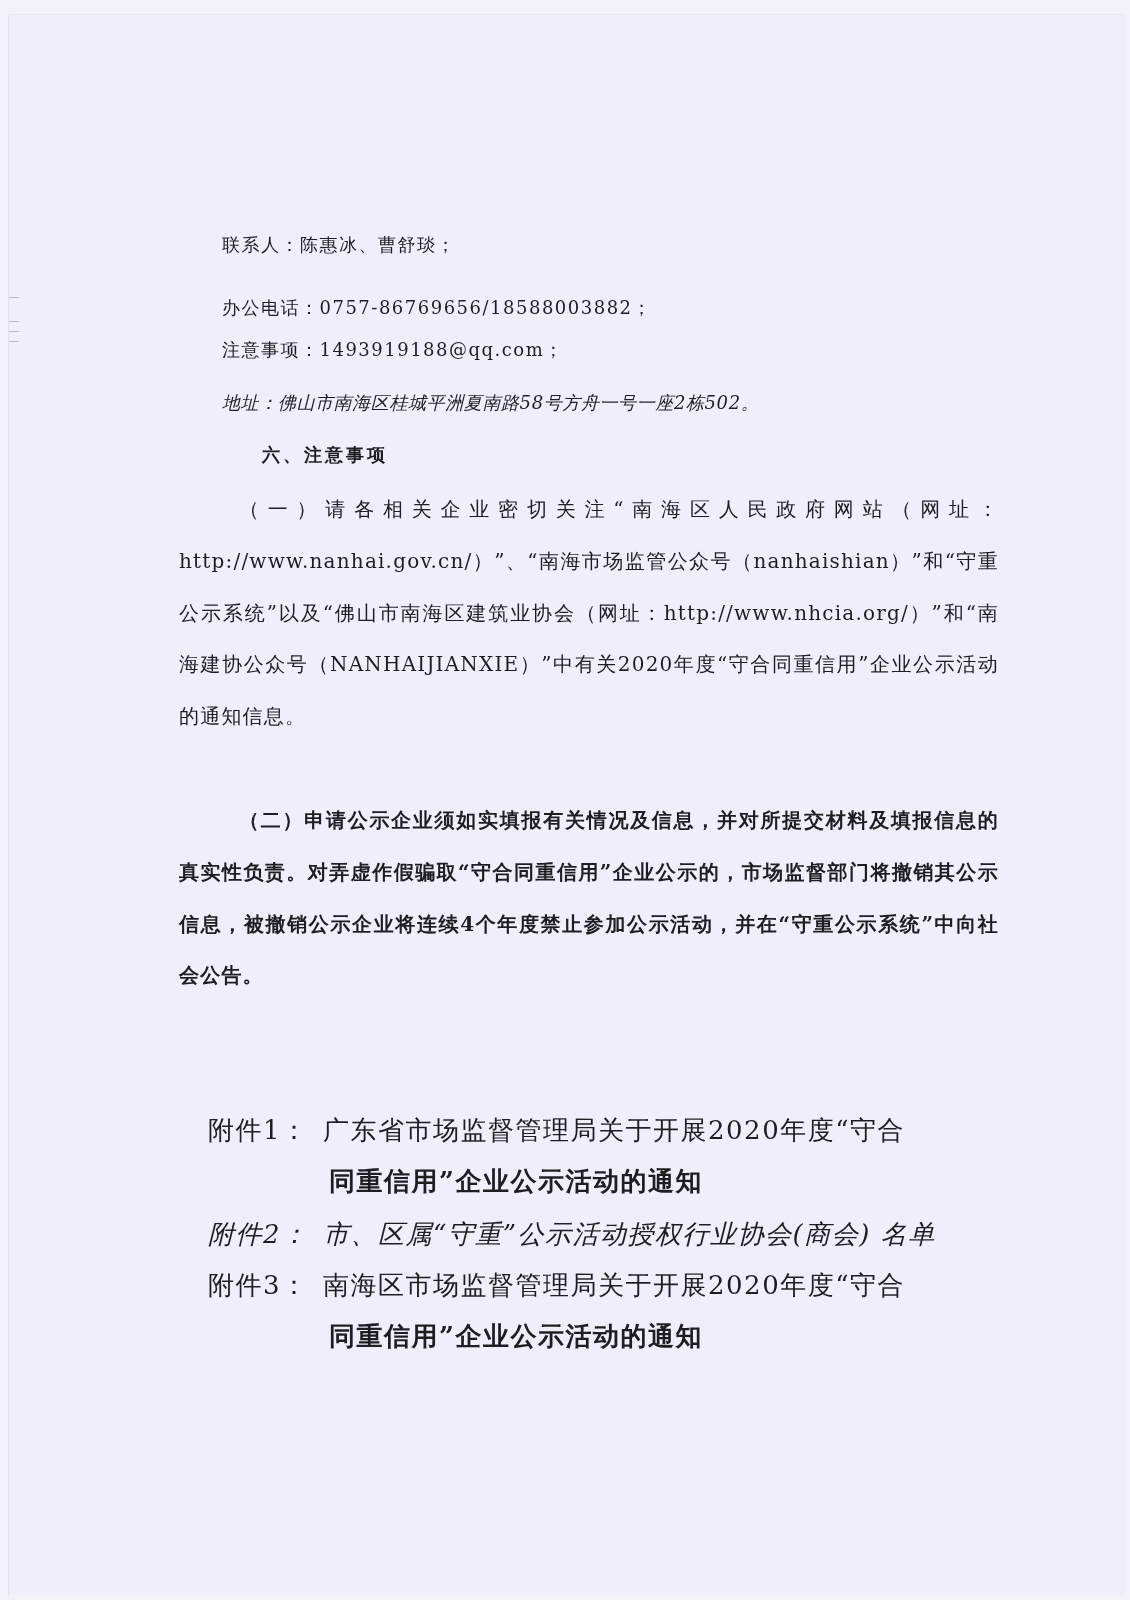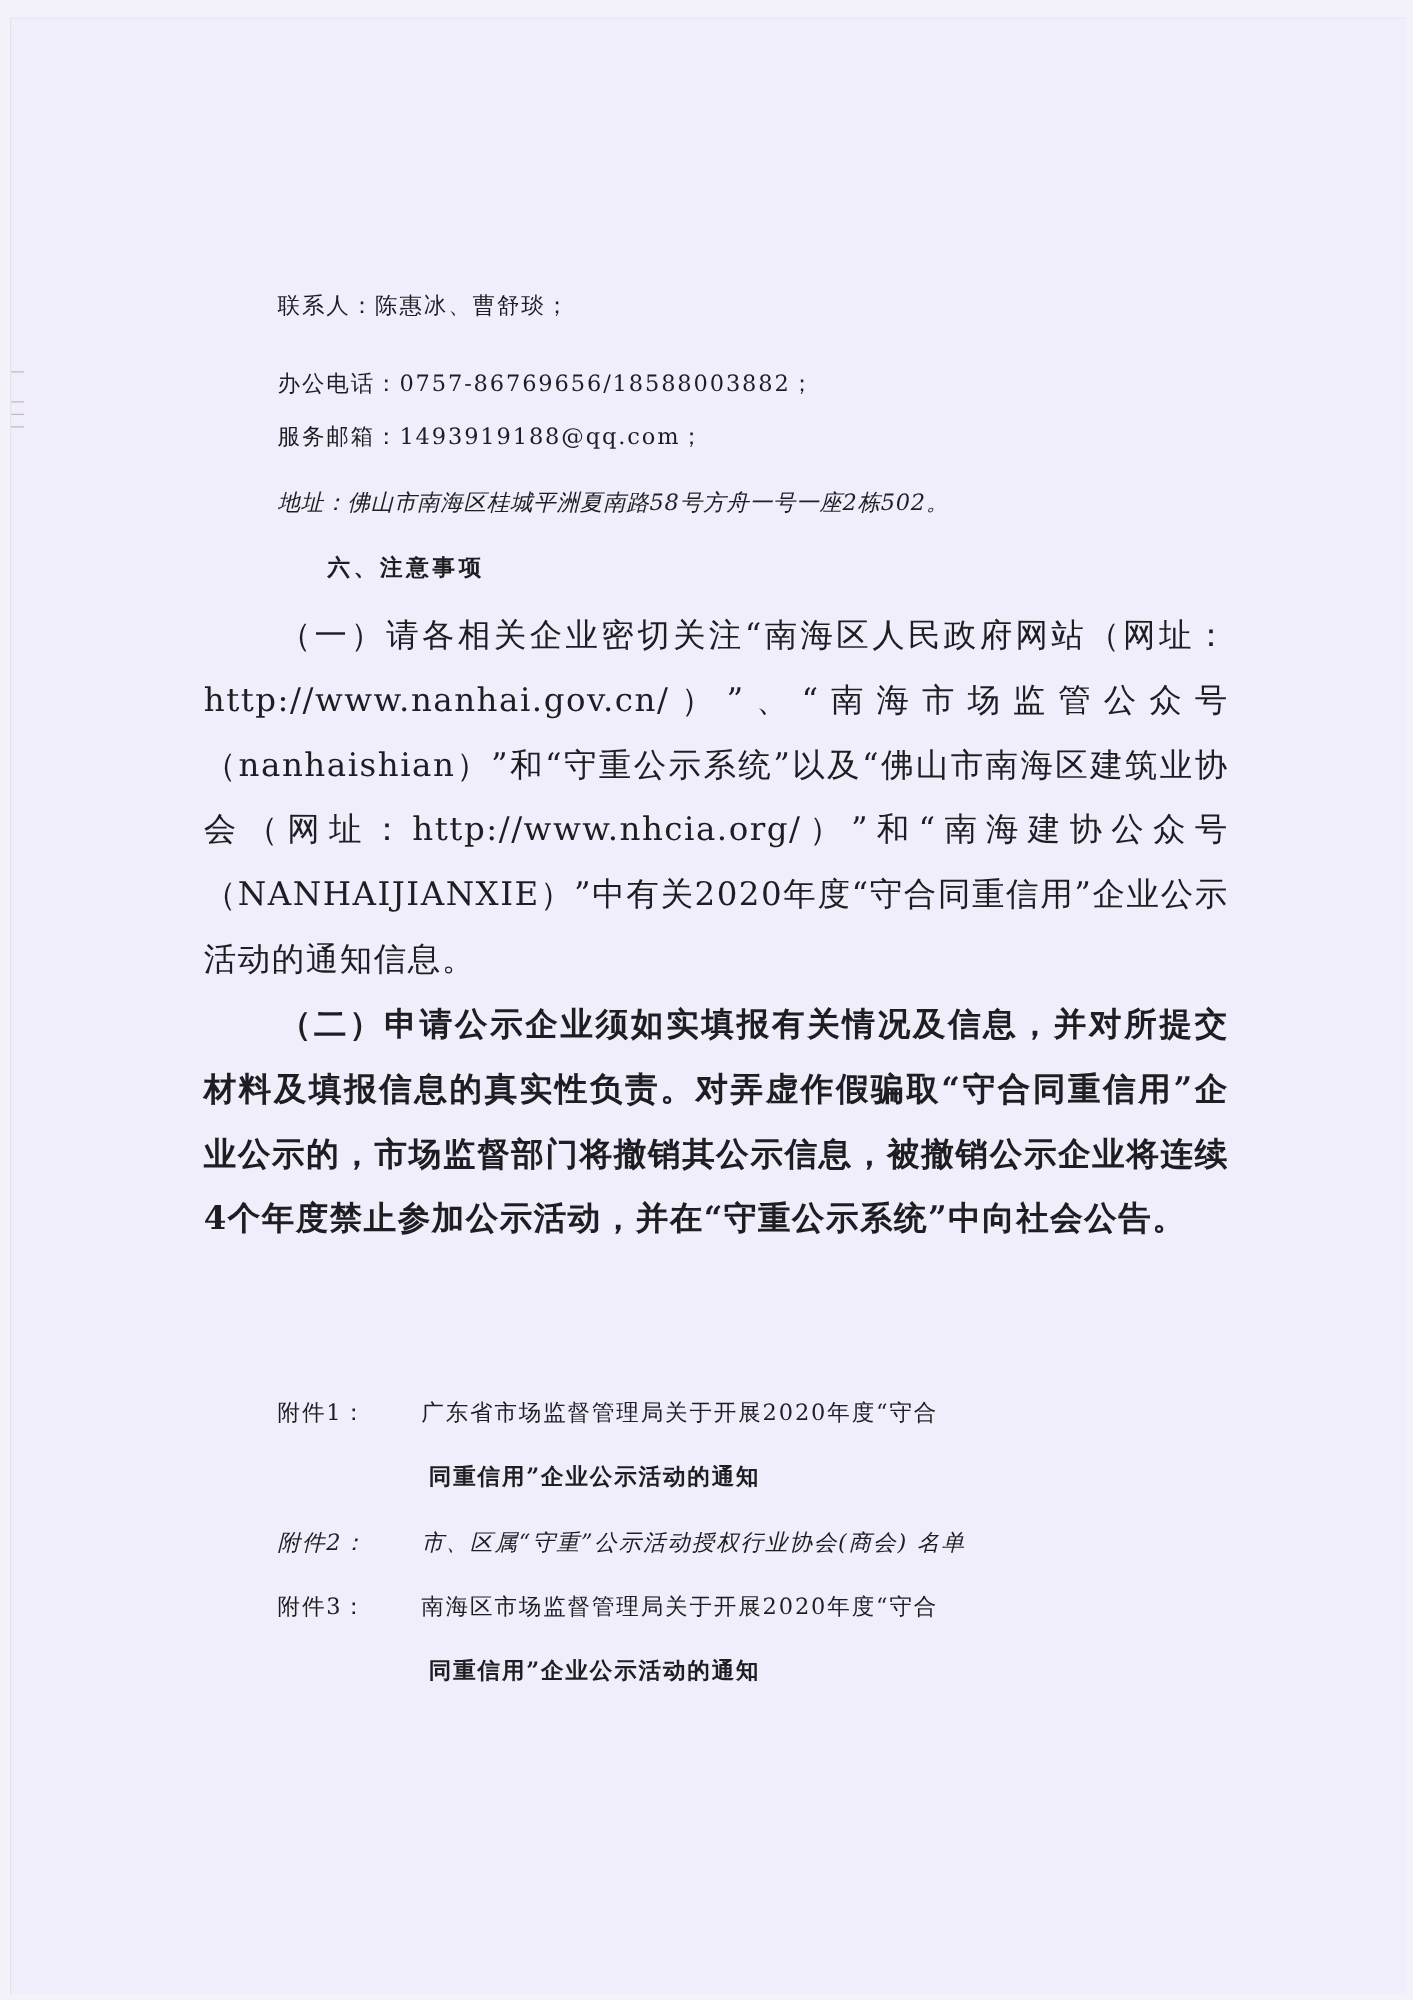--- a/index.html
+++ b/index.html
@@ -39,32 +39,32 @@
       white-space: nowrap;
       letter-spacing: 1.5px;
     }
     .heading {
       font-family: "DejaVu Sans", "Liberation Sans", sans-serif;
       font-weight: bold;
       letter-spacing: 3px;
     }
     .para {
       position: absolute;
-      left: 163px;
+      left: 179px;
       width: 820px;
-      font-size: 26px;
+      font-size: 20px;
       line-height: 51.8px;
       text-align: justify;
       text-indent: 60px;
       letter-spacing: 1.2px;
     }
     .annex {
       position: absolute;
-      left: 222px;
-      font-size: 18px;
+      left: 208px;
+      font-size: 26px;
       line-height: 51px;
       letter-spacing: 1.5px;
     }
     .annex .label {
       display: inline-block;
       width: 115px;
     }
     .annex .cont {
       display: block;
       padding-left: 121px;
@@ -81,21 +81,21 @@
   <div class="edge-mark" style="top:326px"></div>
 </div>
 
 <div class="line" style="left:222px; top:229px;">
   <span>联系人：</span><span>陈惠冰、曹舒琰；</span>
 </div>
 <div class="line" style="left:222px; top:292px;">
   <span>办公电话：</span><span>0757-86769656/18588003882；</span>
 </div>
 <div class="line" style="left:222px; top:334px;">
-  <span>服务邮箱：</span><span>1493919188@qq.com；</span>
+  <span>注意事项：</span><span>1493919188@qq.com；</span>
 </div>
 <div class="line" style="left:222px; top:387px; letter-spacing:0.6px;font-style:italic;">
   <span>地址：</span><span>佛山市南海区桂城平洲夏南路58号方舟一号一座2栋502。</span>
 </div>
 
 <div class="line heading" style="left:222px; top:439px;margin-left:40px;">六、注意事项</div>
 
 <div class="para" style="top:484px;">（一）请各相关企业密切关注“南海区人民政府网站（网址：http://www.nanhai.gov.cn/）”、“南海市场监管公众号（nanhaishian）”和“守重公示系统”以及“佛山市南海区建筑业协会（网址：http://www.nhcia.org/）”和“南海建协公众号（NANHAIJIANXIE）”中有关2020年度“守合同重信用”企业公示活动的通知信息。</div>
 <div class="para" style="top:795px;font-weight:bold;">（二）申请公示企业须如实填报有关情况及信息，并对所提交材料及填报信息的真实性负责。对弄虚作假骗取“守合同重信用”企业公示的，市场监督部门将撤销其公示信息，被撤销公示企业将连续4个年度禁止参加公示活动，并在“守重公示系统”中向社会公告。</div>
 

